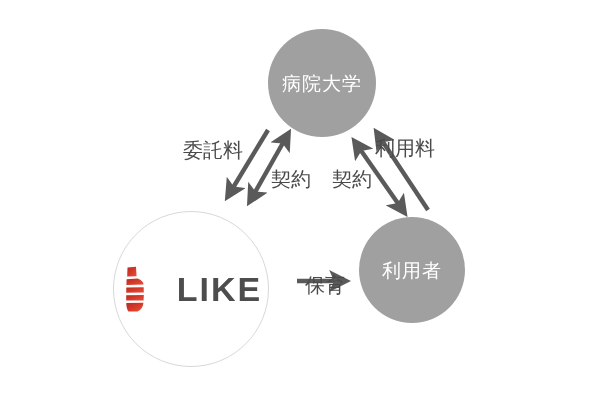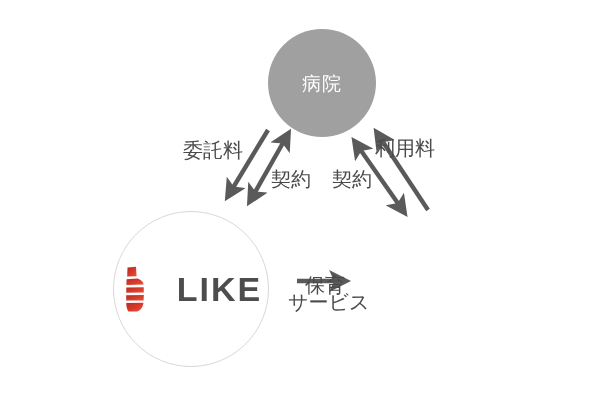--- a/index.html
+++ b/index.html
@@ -126,22 +126,26 @@
 
     <line x1="404" y1="212" x2="355" y2="142" stroke="#5a5a5a" stroke-width="4.4" marker-end="url(#arrowhead)" marker-start="url(#arrowhead-start)"></line>
 
     <line x1="428" y1="210" x2="377" y2="133" stroke="#5a5a5a" stroke-width="4.4" marker-end="url(#arrowhead)"></line>
 
     <line x1="297" y1="281" x2="345" y2="281" stroke="#5a5a5a" stroke-width="4.4" marker-end="url(#arrowhead)"></line>
   </svg>
 
   <div class="node-circle gray-node" id="node-top">
     <div class="node-line">病院</div>
+    <div class="node-line">大学</div>
   </div>
 
+  <div class="node-circle gray-node" id="node-user">
+    <div class="node-line">利用者</div>
+  </div>
 
   <div class="node-circle" id="node-like">
     <div class="like-lockup">
       <div class="like-mark">
         <svg viewBox="0 0 34 46" width="34" height="46">
           <path d="M7.5,1.5 L16,0.8 L16.6,10.2 L7.2,10.6 Z" fill="url(#thumbGrad)"></path>
           <path d="M6.6,13.2 L17.6,12.6 C21.6,14.2 23.4,16.4 23.6,18.6 L6.4,19.0 Z" fill="url(#thumbGrad)"></path>
           <path d="M6.3,21.4 L23.7,21.2 L23.8,26.6 L6.2,26.8 Z" fill="url(#thumbGrad)"></path>
           <path d="M6.2,29.2 L23.8,29.0 L23.6,34.4 L6.2,34.6 Z" fill="url(#thumbGrad)"></path>
           <path d="M6.3,37.0 L23.5,36.8 C22.8,41.6 20.6,44.4 17.4,45.4 L8.4,45.4 C6.9,43.4 6.3,40.6 6.3,37.0 Z" fill="url(#thumbGrad)"></path>
@@ -154,16 +158,15 @@
   <div class="edge-label" id="label-itakuryo">委託料</div>
 
   <div class="edge-label" id="label-keiyaku-left">契約</div>
 
   <div class="edge-label" id="label-keiyaku-right">契約</div>
 
   <div class="edge-label" id="label-riyoryo">利用料</div>
 
   <div class="edge-label" id="label-hoiku">
     <div>保育</div>
-    <div>サービス</div>
   </div>
 
 </div>
 
 </body></html>

